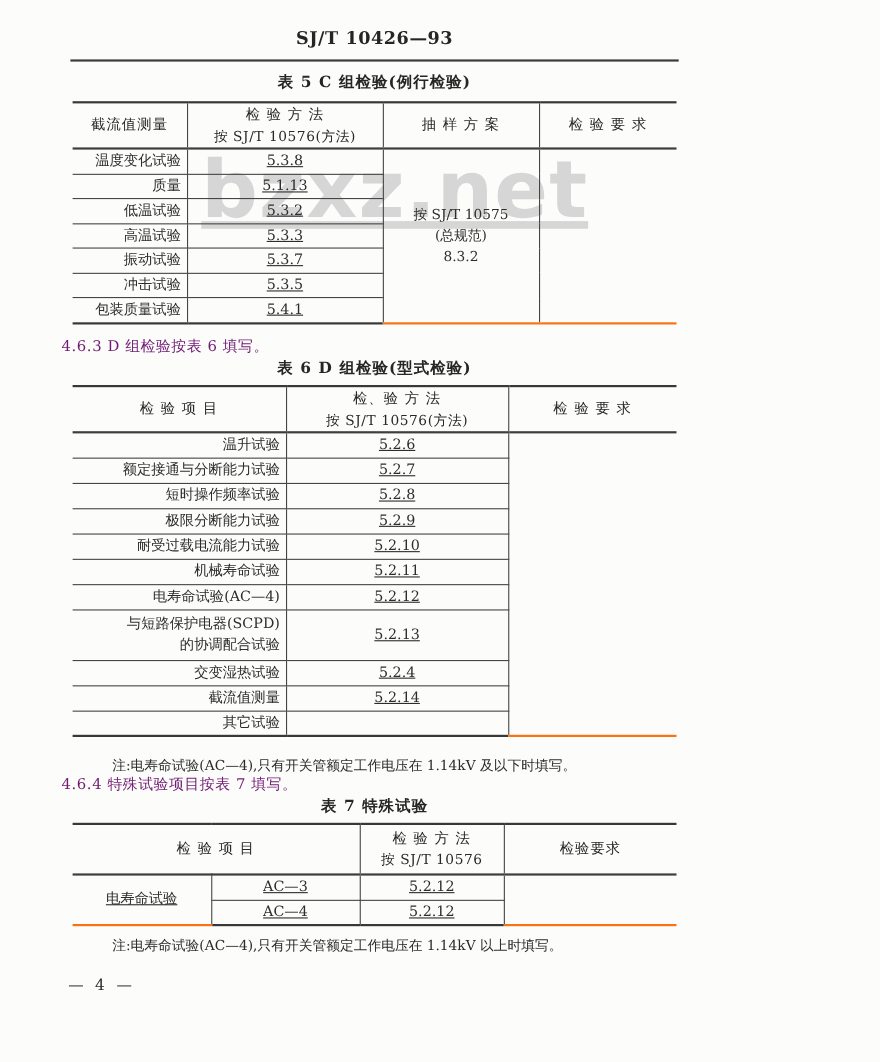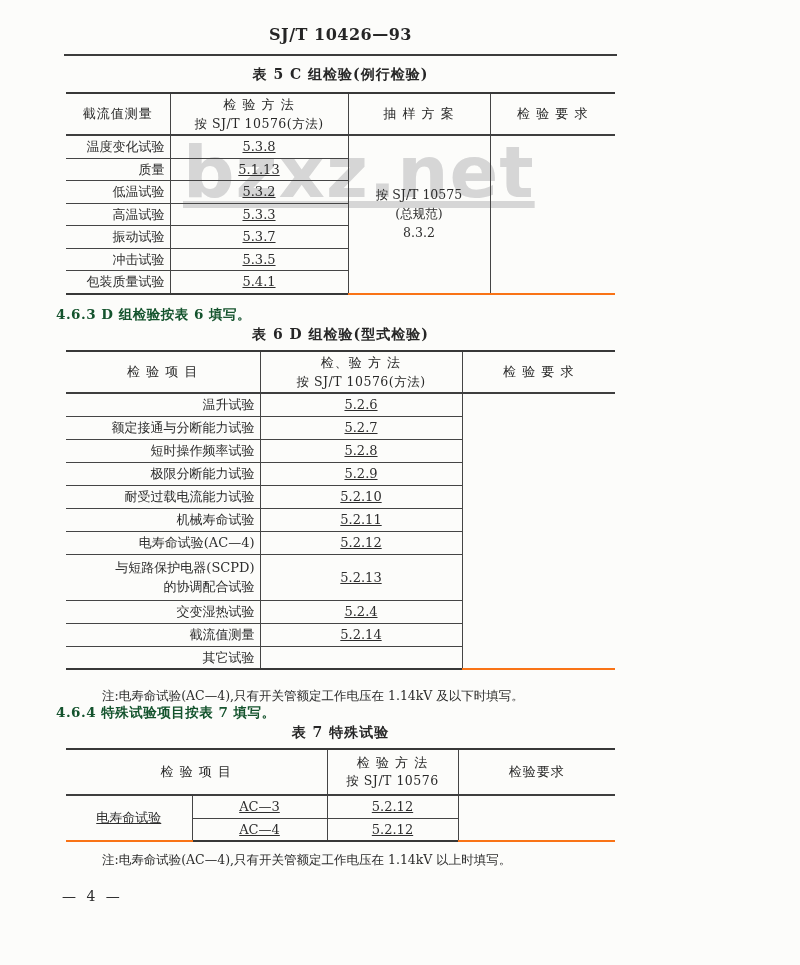--- a/index.html
+++ b/index.html
@@ -24,21 +24,21 @@
     user-select: none;
     text-decoration: underline;
   }
   .content-band { position: absolute; left: 64px; width: 553px; text-align: center; z-index: 2; }
   .doc-number { top: 25px; font-size: 16px; font-weight: bold; letter-spacing: 0.5px; color: #252525; }
   .head-rule { position: absolute; left: 64px; top: 54px; width: 553px; height: 2px; background: #3c3c3c; z-index: 2; }
   .tbl-title { font-size: 14px; font-weight: bold; color: #262626; letter-spacing: 1px; }
   .t5-title { top: 66px; }
   .t6-title { top: 326px; }
   .t7-title { top: 724px; }
-  .section-line { position: absolute; left: 56px; font-size: 13.5px; color: #14532d; z-index: 2; letter-spacing: 0.5px; font-weight: bold; }
+  .section-line { position: absolute; left: 56px; font-size: 13.5px; color: #701a75; z-index: 2; letter-spacing: 0.5px; }
   .s463 { top: 306px; }
   .s464 { top: 704px; }
   .note-line { position: absolute; left: 102px; font-size: 12.5px; color: #2b2b2b; z-index: 2; }
   .note6 { top: 688px; }
   .note7 { top: 852px; }
   .page-number { position: absolute; left: 62px; top: 888px; font-size: 14px; letter-spacing: 3px; color: #2b2b2b; z-index: 2; }
 
   table.t {
     position: absolute;
     border-collapse: collapse;

